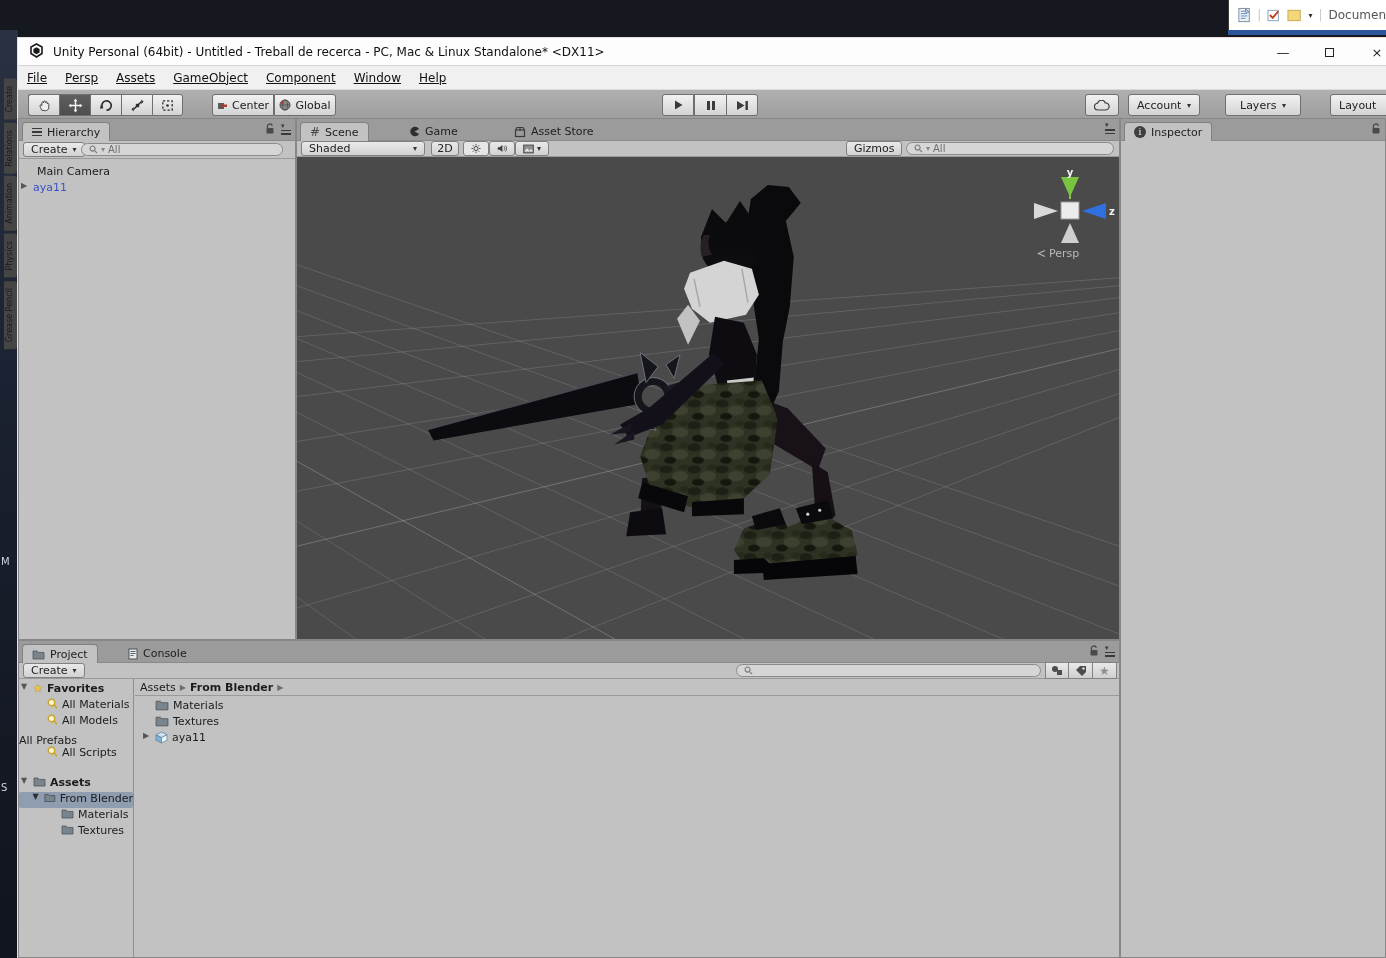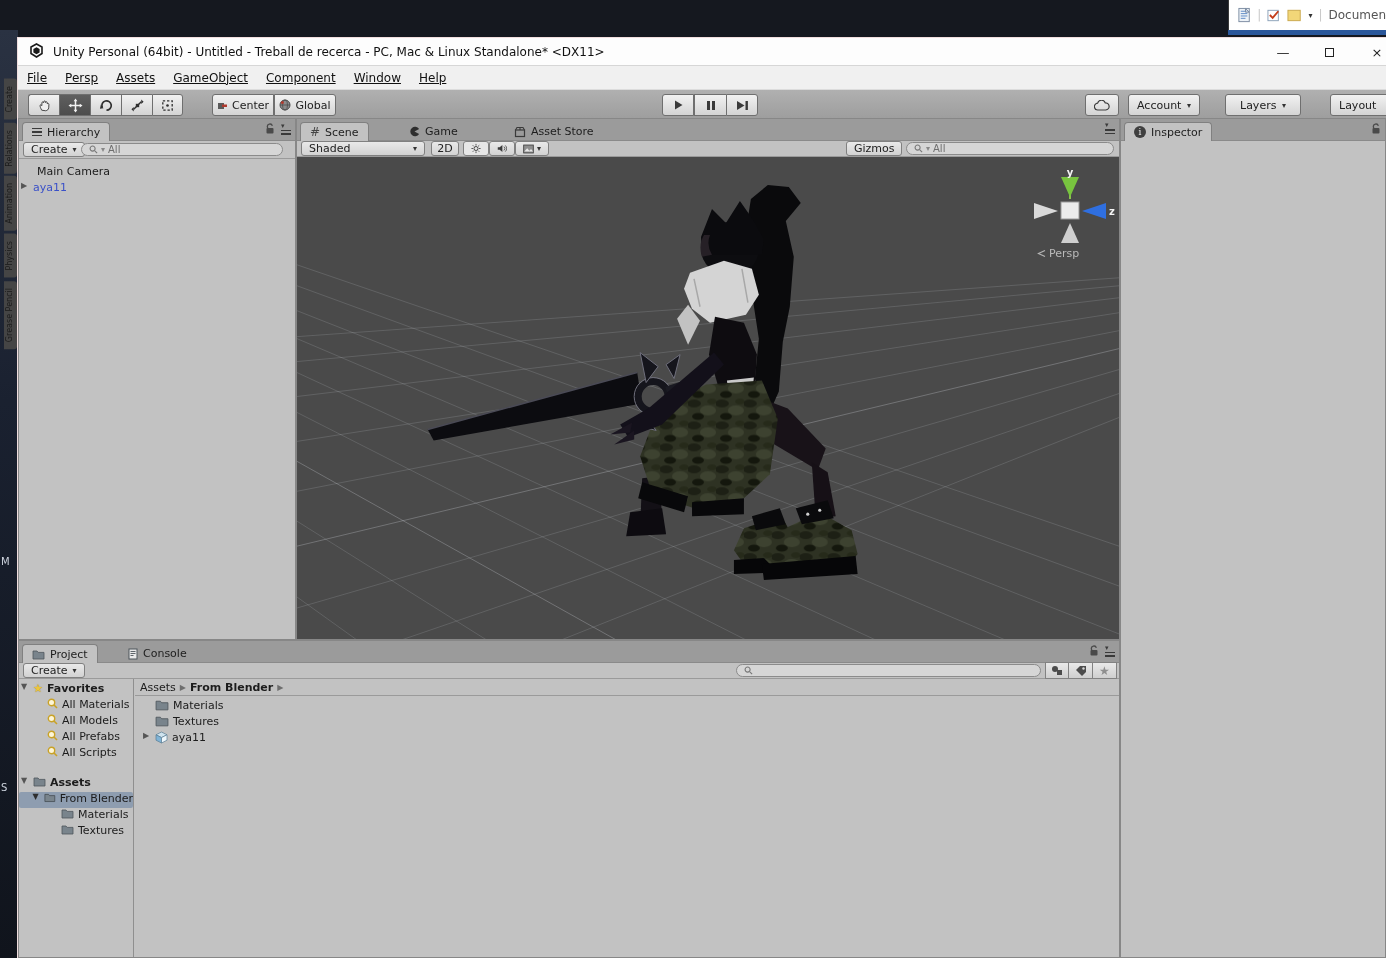--- a/index.html
+++ b/index.html
@@ -537,21 +537,21 @@
           </svg>
           <span>All Materials</span>
         </div>
         <div class="row" style="padding-left:28px;">
           <svg width="11" height="11" viewBox="0 0 11 11">
             <circle cx="4.5" cy="4.5" r="3.2" fill="#fdf6d8" stroke="#c9a227" stroke-width="1.4"></circle>
               <path d="M7,7 L10,10" stroke="#c9a227" stroke-width="1.6"></path>
           </svg>
           <span>All Models</span>
         </div>
-        <div class="row" style="padding-left:28px;">
+        <div class="row" style="flex-direction:column;">
           <svg width="11" height="11" viewBox="0 0 11 11">
             <circle cx="4.5" cy="4.5" r="3.2" fill="#fdf6d8" stroke="#c9a227" stroke-width="1.4"></circle>
               <path d="M7,7 L10,10" stroke="#c9a227" stroke-width="1.6"></path>
           </svg>
           <span>All Prefabs</span>
         </div>
         <div class="row" style="padding-left:28px;">
           <svg width="11" height="11" viewBox="0 0 11 11">
             <circle cx="4.5" cy="4.5" r="3.2" fill="#fdf6d8" stroke="#c9a227" stroke-width="1.4"></circle>
               <path d="M7,7 L10,10" stroke="#c9a227" stroke-width="1.6"></path>

